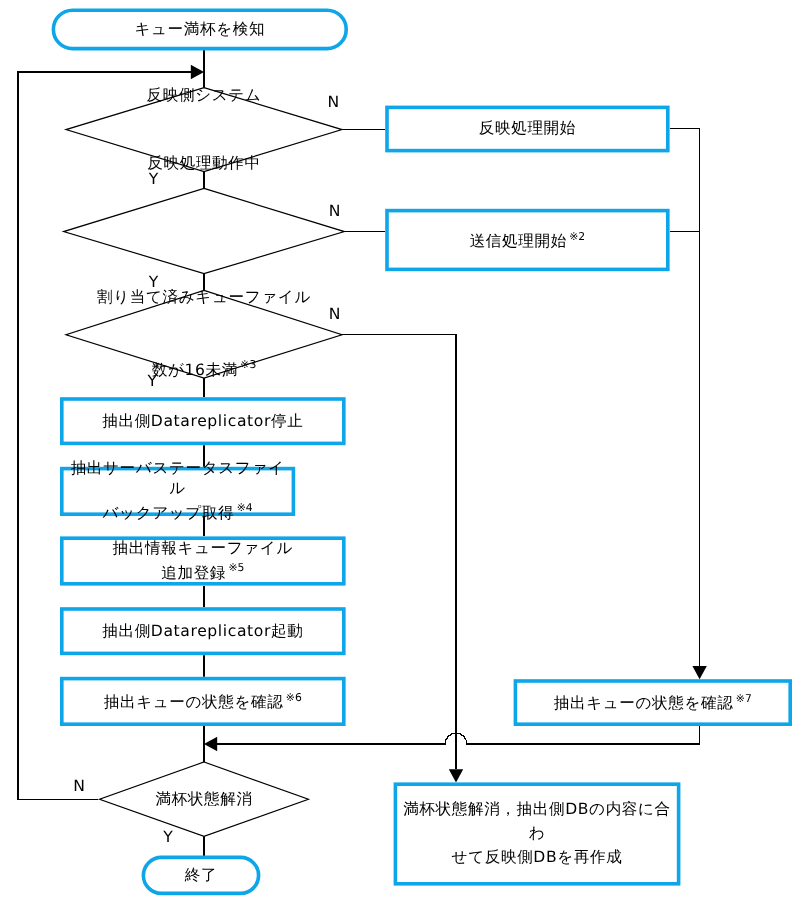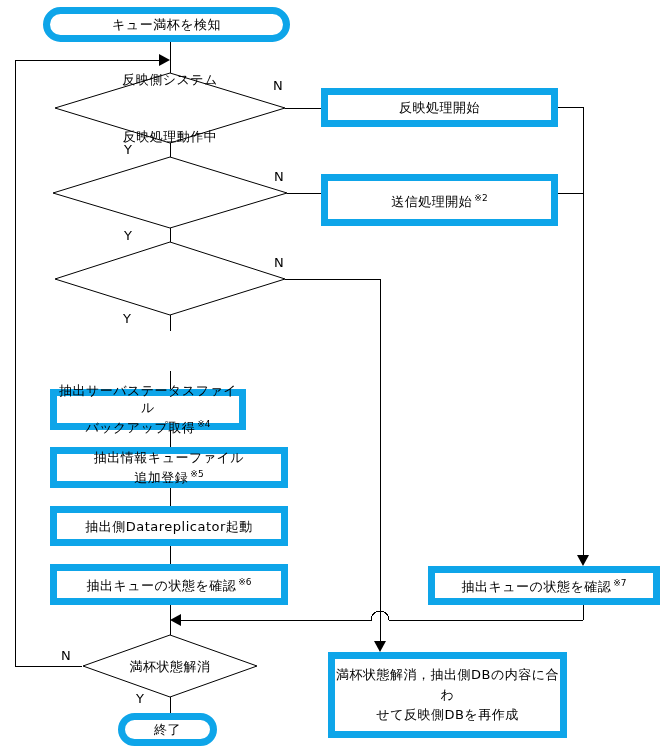--- a/index.html
+++ b/index.html
@@ -15,21 +15,21 @@
     background:#ffffff;
     overflow:hidden;
   }
   #wires { position:absolute; left:0; top:0; }
   .ln { stroke:#000000; stroke-width:1; fill:none; shape-rendering:crispEdges; }
   .diamond { fill:#ffffff; stroke:#000000; stroke-width:1; }
   .arrow { fill:#000000; stroke:none; }
   .node {
     position:absolute;
     background:#ffffff;
-    border:7px solid #0ea5e9;
+    border:3px solid #0ea5e9;
     display:flex;
     flex-direction:column;
     align-items:center;
     justify-content:center;
     font-size:13px;
     line-height:17px;
     text-align:center;
     letter-spacing:0.5px;
   }
   .terminal { border-radius:18px; }
@@ -126,23 +126,32 @@
 
   <div class="lbl" style="left:274px;top:170px">N</div>
   <div class="lbl" style="left:124px;top:229px">Y</div>
 
   <div class="node" style="left:321px;top:174px;width:237px;height:52px">
     <div>
       <span>送信処理開始</span><sup class="note">※2</sup>
     </div>
   </div>
 
+  <div class="dtext" style="left:55px;top:242px;width:230px;height:73px">
+    <div>割り当て済みキューファイル</div>
+    <div>
+      <span>数が16未満</span><sup class="note">※3</sup>
+    </div>
+  </div>
   <div class="lbl" style="left:274px;top:256px">N</div>
   <div class="lbl" style="left:123px;top:312px">Y</div>
 
+  <div class="node" style="left:50px;top:331px;width:238px;height:40px">
+    <span>抽出側Datareplicator停止</span>
+  </div>
 
   <div class="node" style="left:50px;top:389px;width:196px;height:41px">
     <div>抽出サーバステータスファイル</div>
     <div>
       <span>バックアップ取得</span><sup class="note">※4</sup>
     </div>
   </div>
 
   <div class="node" style="left:50px;top:447px;width:238px;height:41px">
     <div>抽出情報キューファイル</div>

